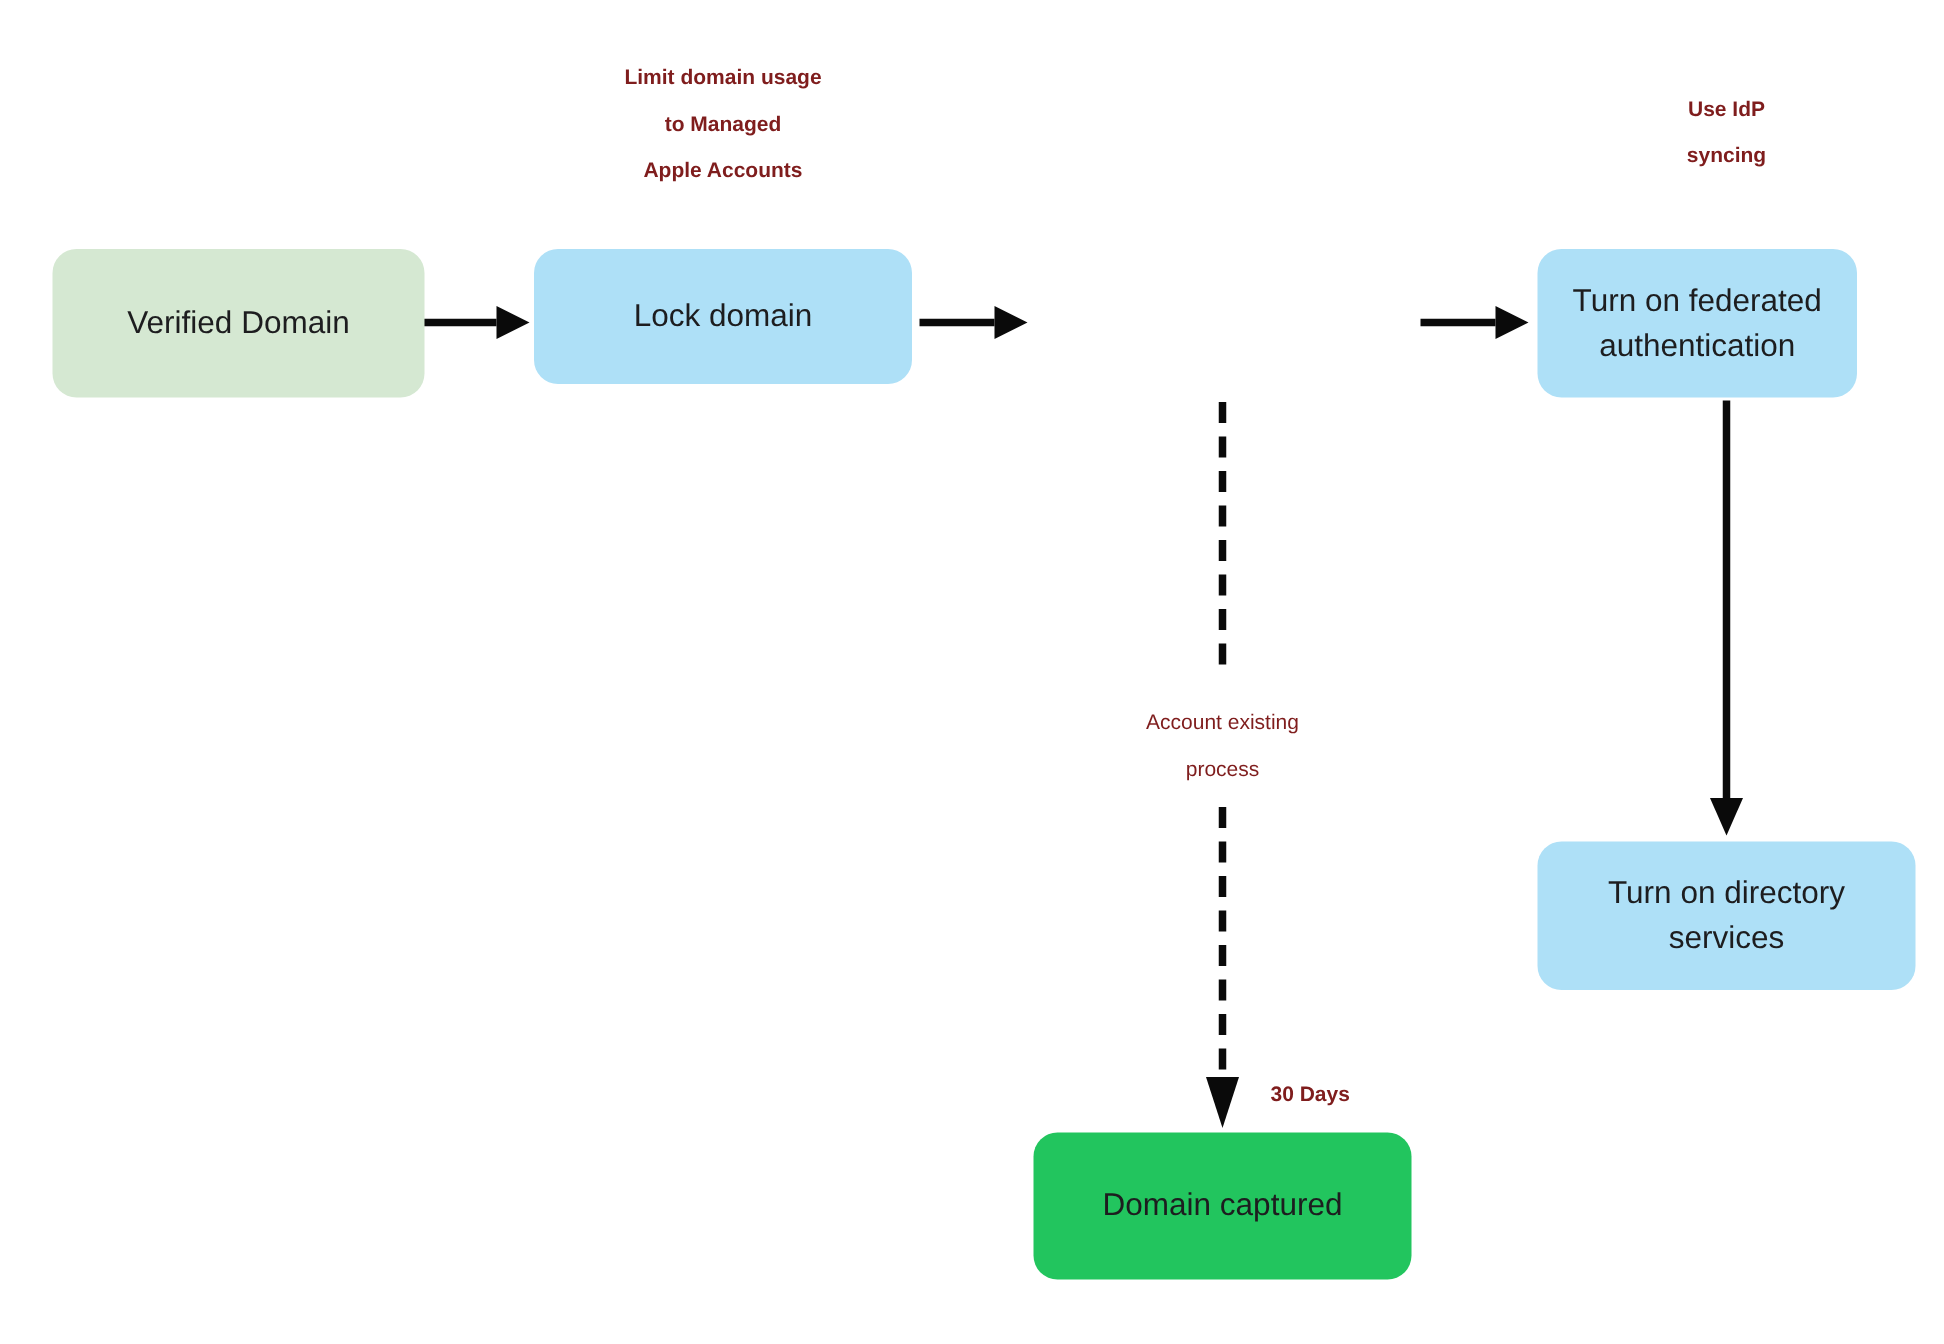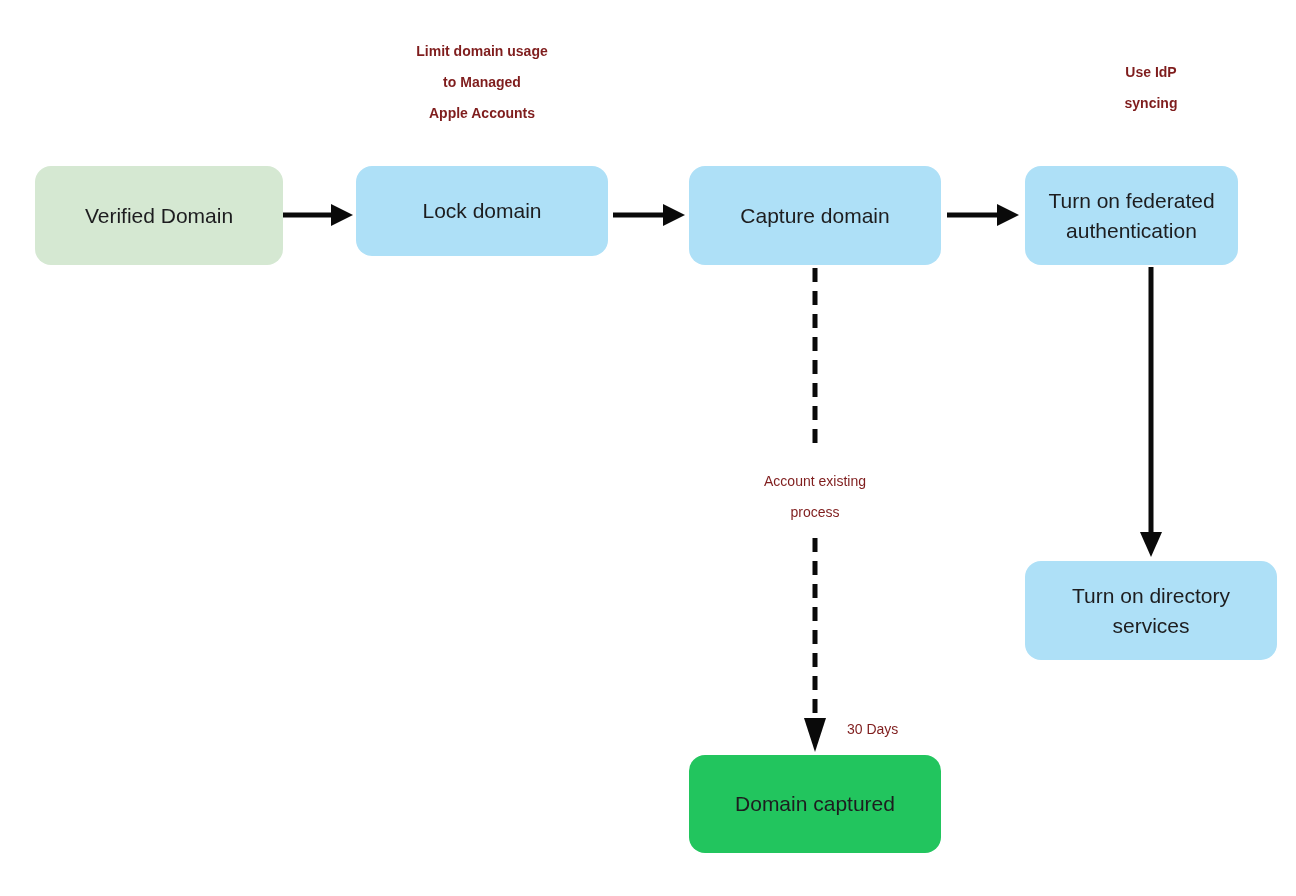--- a/index.html
+++ b/index.html
@@ -37,21 +37,21 @@
   .ann {
     position: absolute;
     text-align: center;
     color: #7f1d1d;
     font-size: 14px;
     line-height: 31px;
     white-space: pre-line;
   }
   .ann--header { font-weight: 600; }
   .ann--plain  { font-weight: 400; }
-  .ann--days   { font-weight: 400; text-align: left; line-height: 26px; }
+  .ann--days   { font-weight: 700; text-align: left; line-height: 26px; }
 
   svg.edges {
     position: absolute;
     left: 0;
     top: 0;
     pointer-events: none;
   }
   .edge-line {
     stroke: #0a0a0a;
     stroke-width: 5;
@@ -94,21 +94,20 @@
 Apple Accounts</div>
 
 
   <div class="ann ann--header" style="left:1025px; top:57px; width:252px;">Use IdP
 syncing</div>
 
   <div class="node node--green" style="left:25px; top:166px; width:248px; height:99px;margin-left:10px;">Verified Domain</div>
 
   <div class="node node--blue" style="left:356px; top:166px; width:252px; height:90px;">Lock domain</div>
 
-  <div class="node node--blue" style="left:689px; top:166px; width:252px; height:99px;">Capture domain</div>
 
   <div class="node node--blue" style="left:1025px; top:166px; width:213px; height:99px;">Turn on federated
 authentication</div>
 
   <div class="node node--blue" style="left:1025px; top:561px; width:252px; height:99px;">Turn on directory
 services</div>
 
   <div class="node node--orange" style="left:689px; top:755px; width:252px; height:98px;">Domain captured</div>
 
   <div class="ann ann--plain" style="left:690px; top:466px; width:250px;">Account existing

